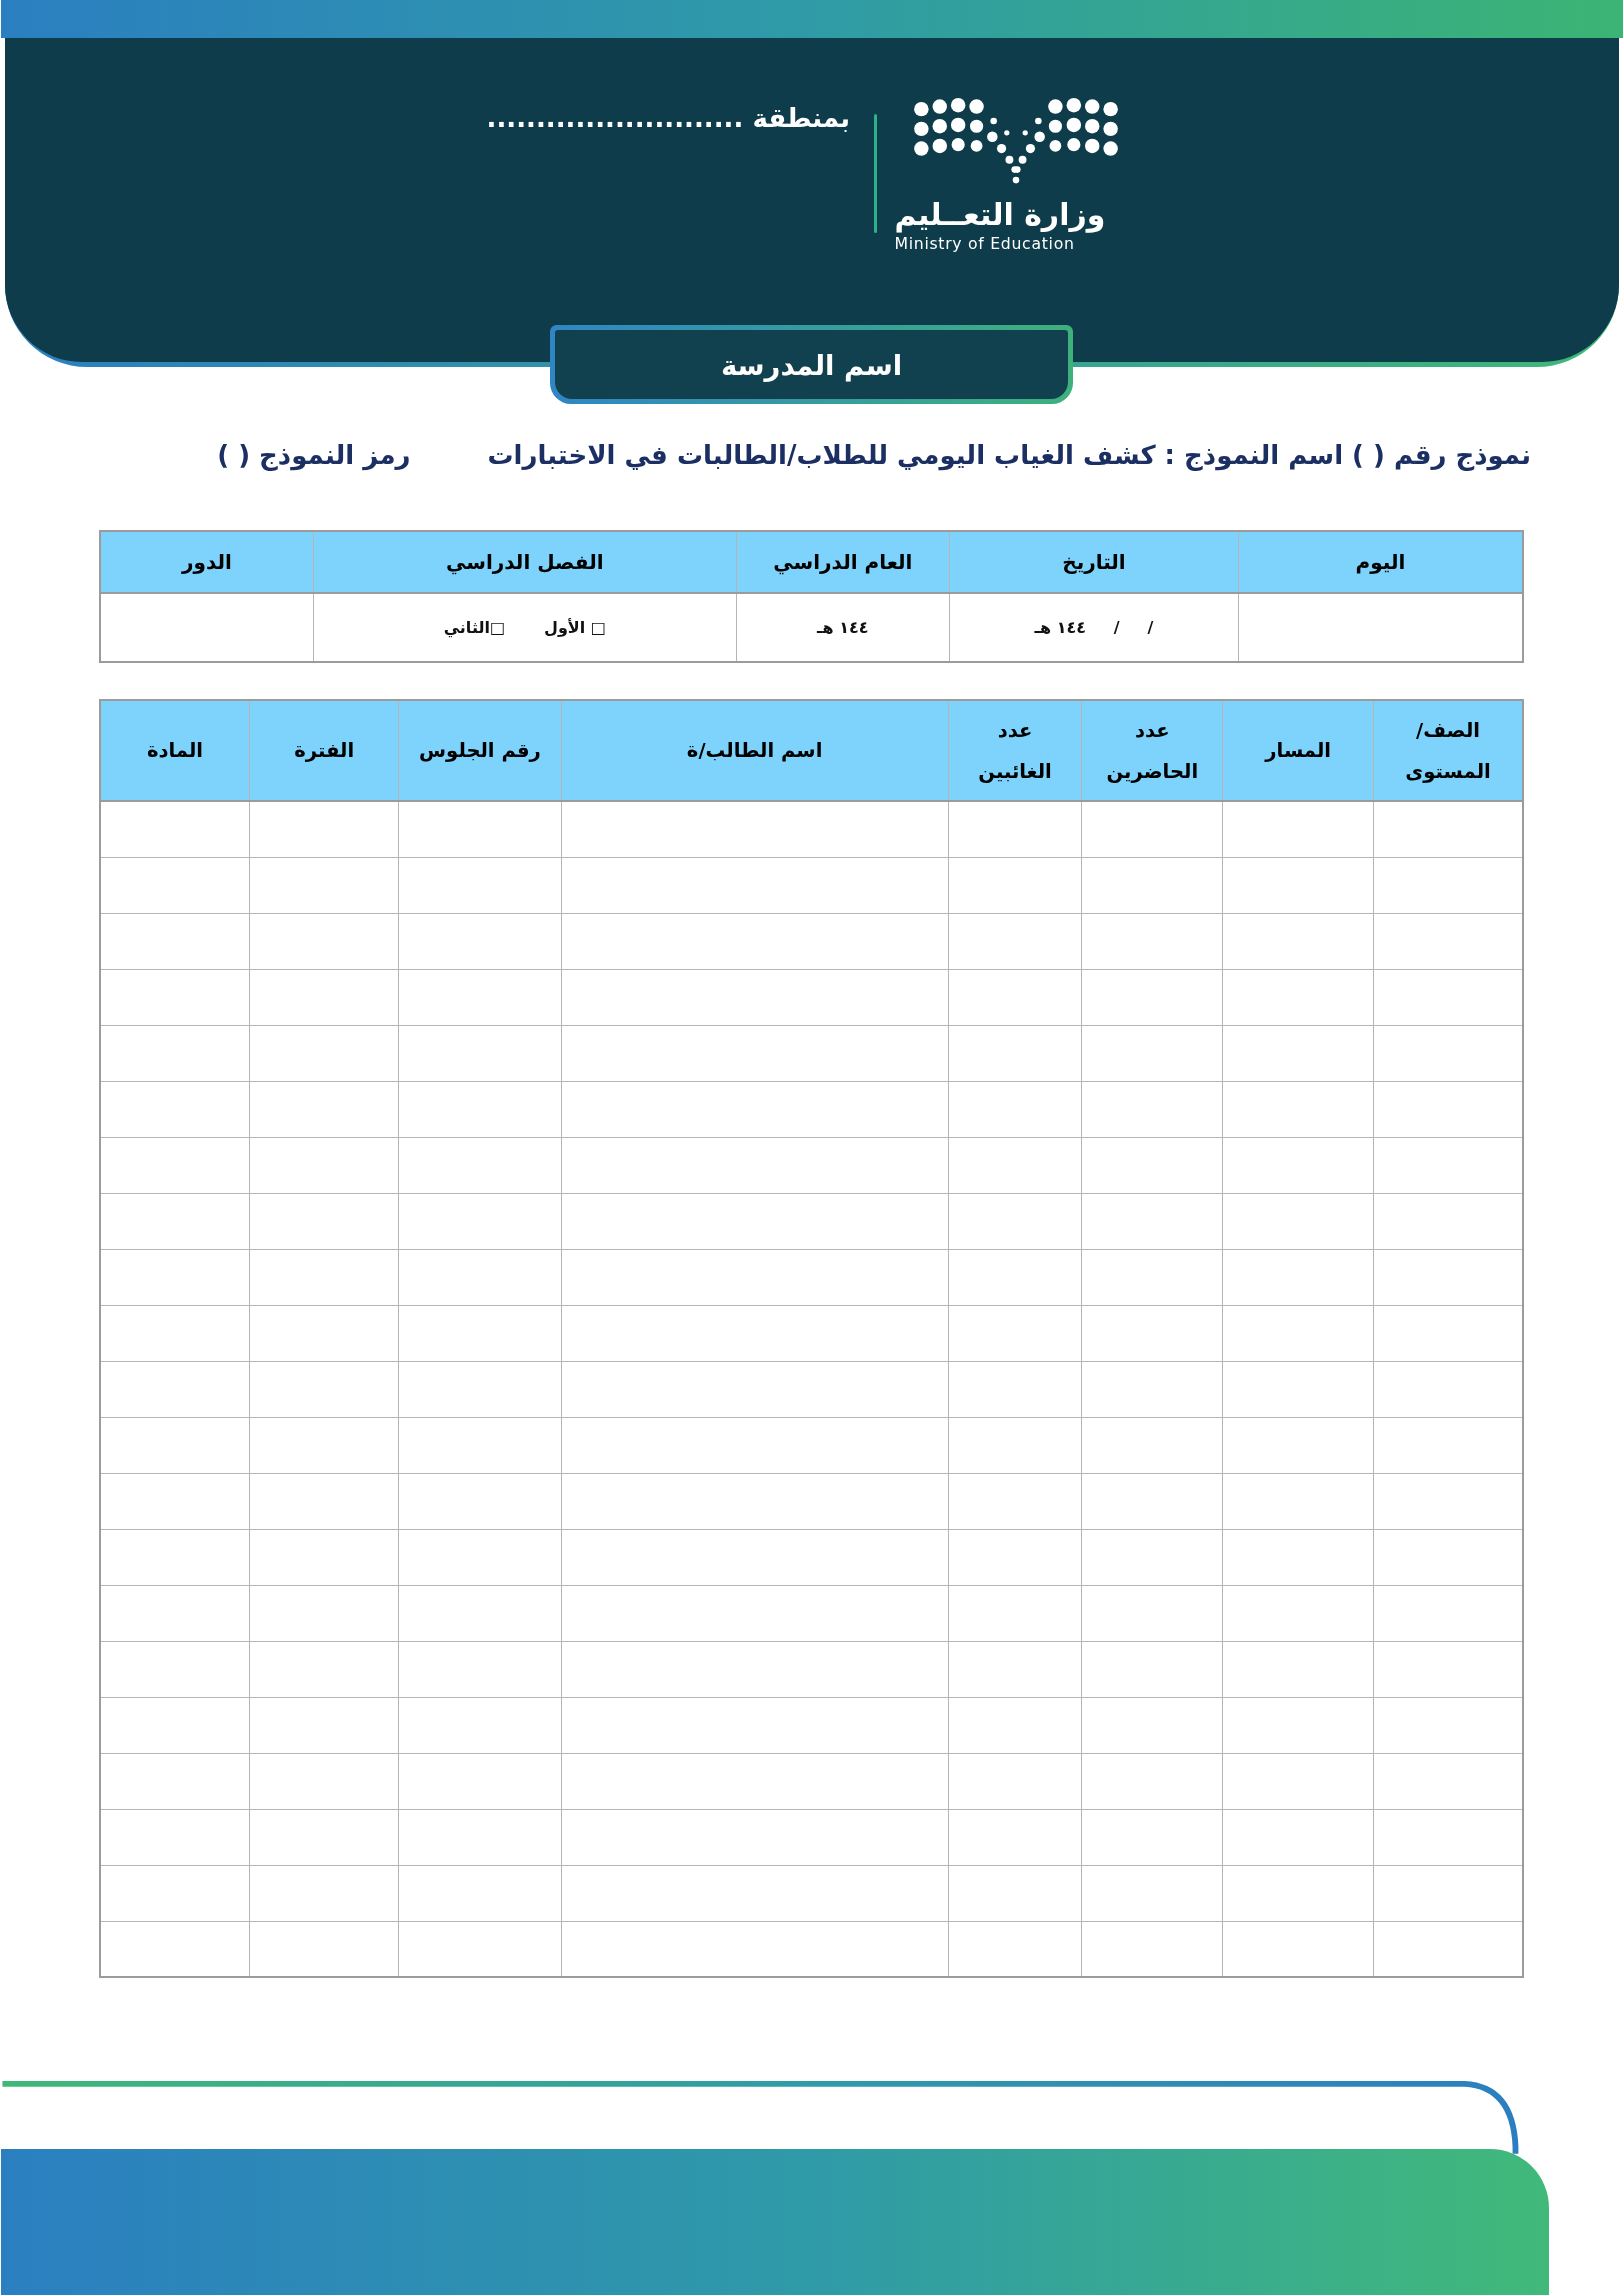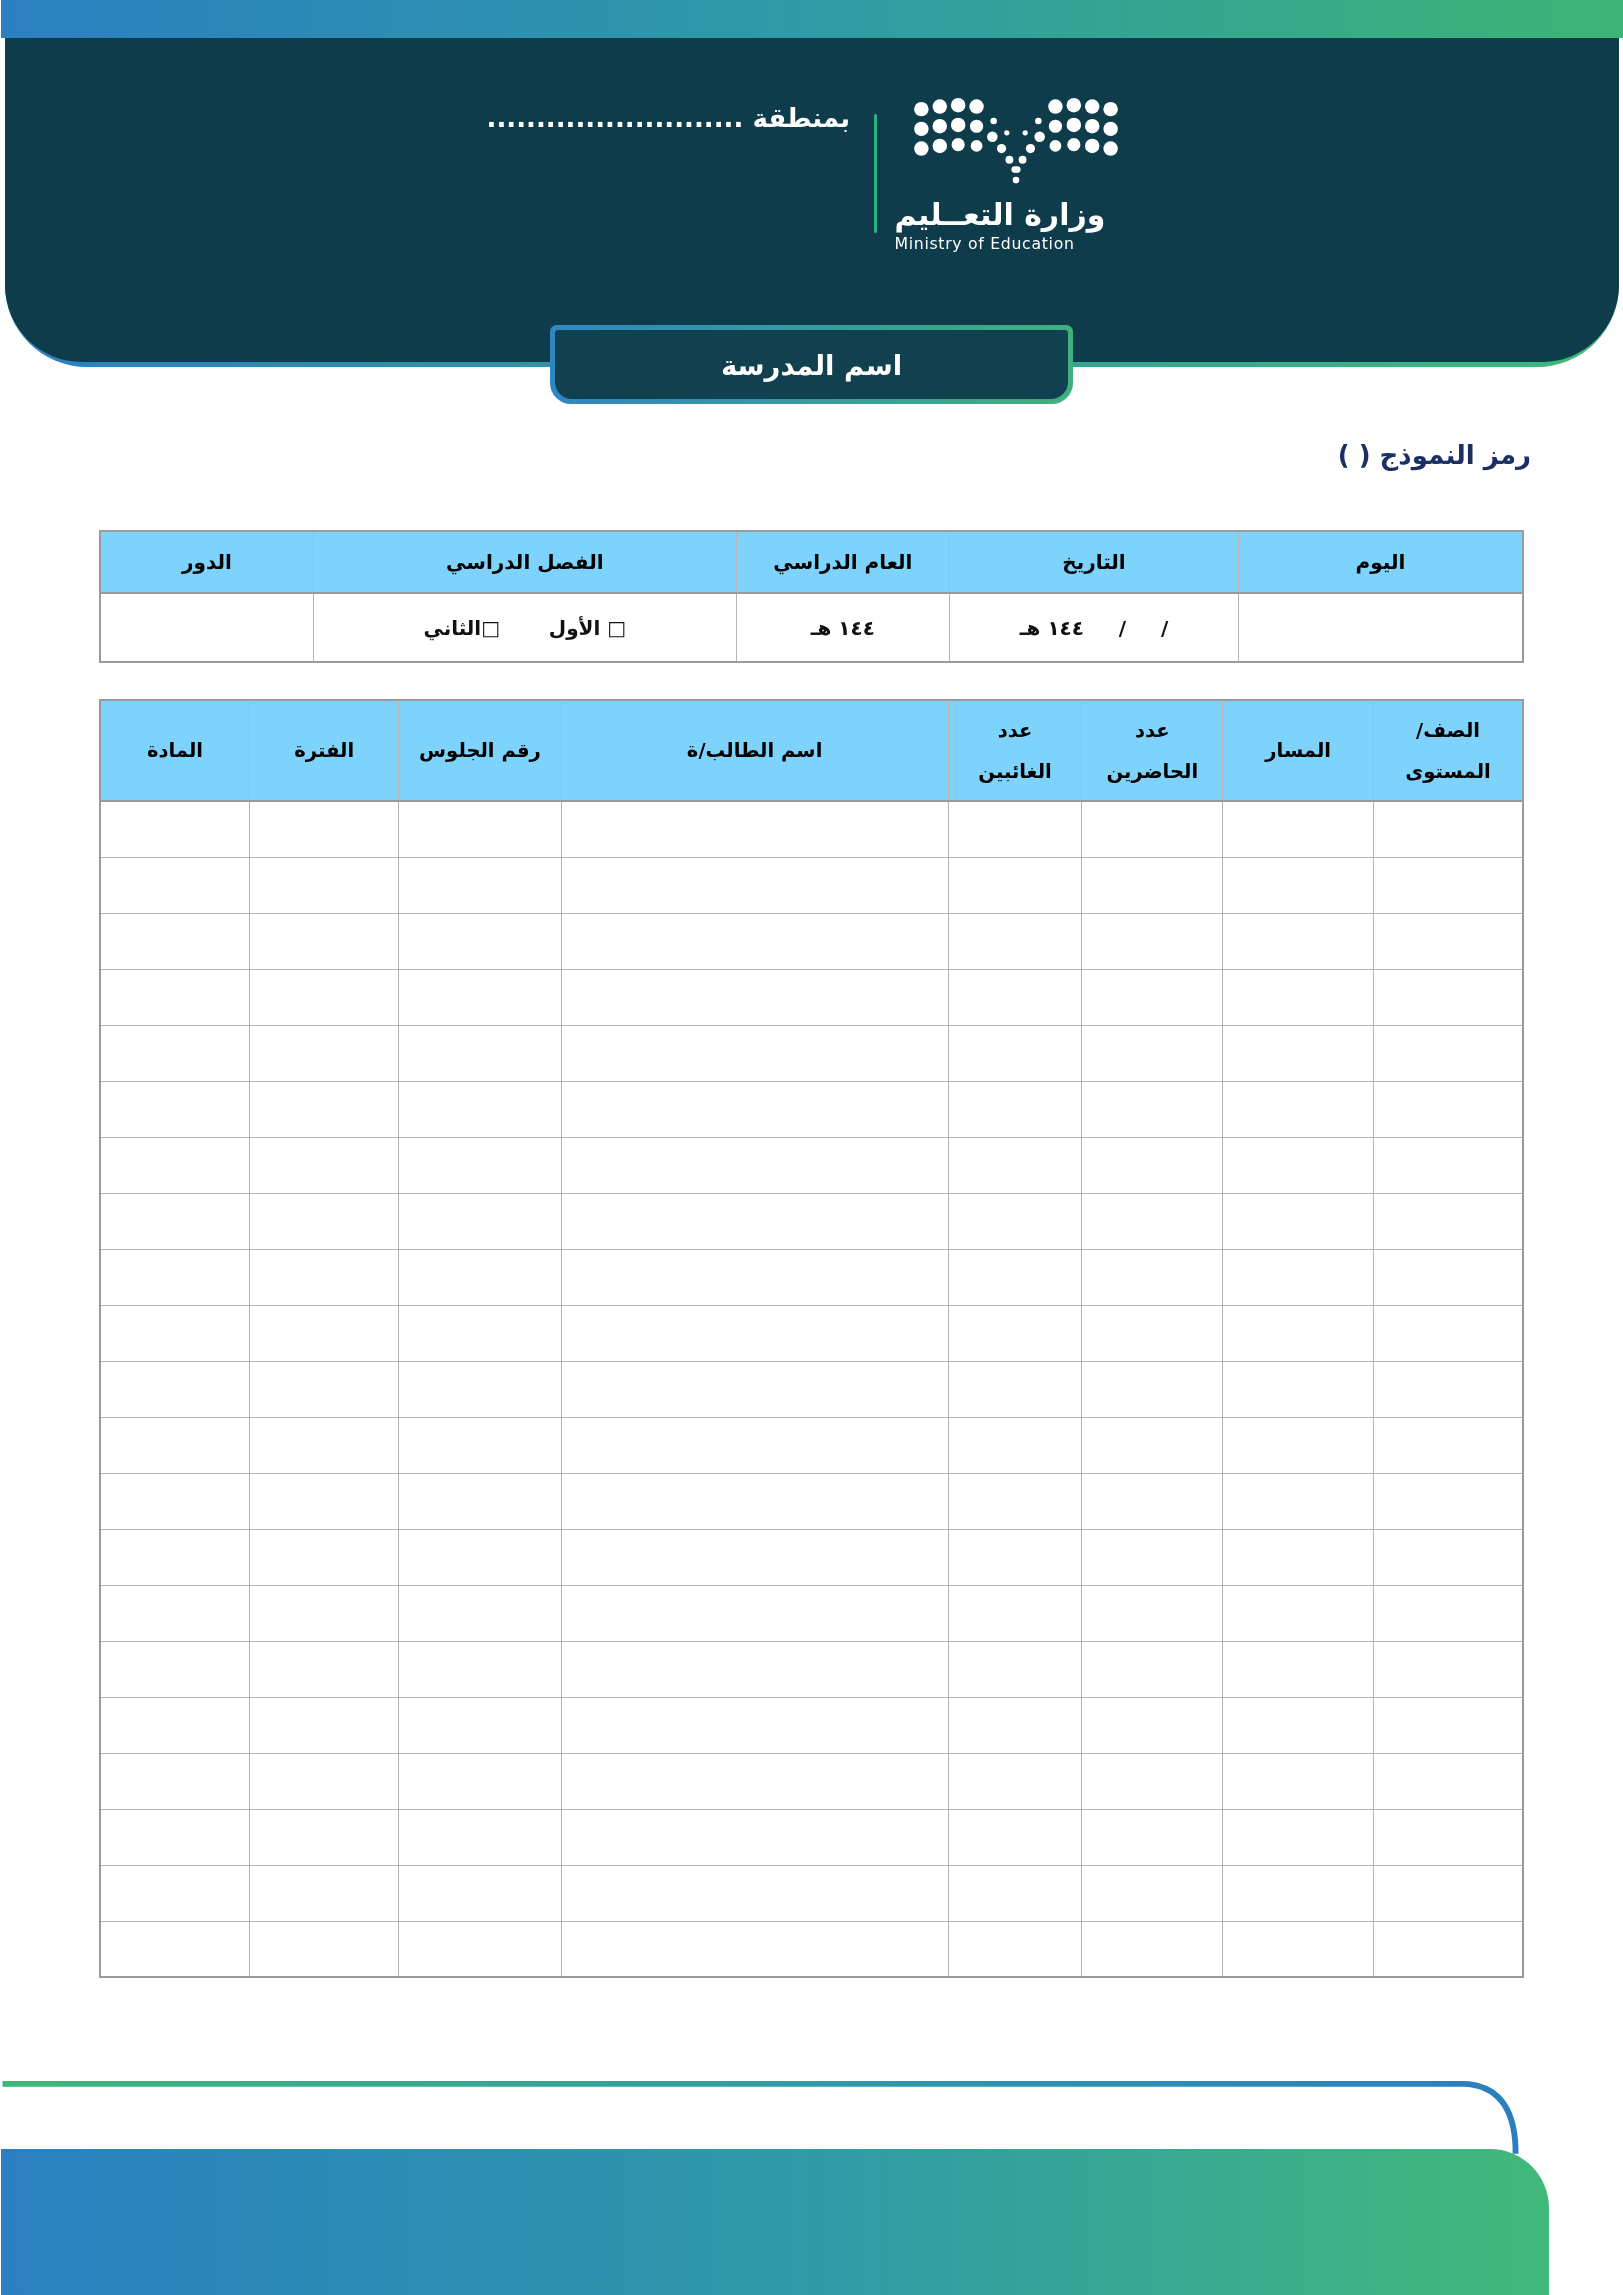--- a/index.html
+++ b/index.html
@@ -64,21 +64,21 @@
     position:absolute; left:99px; top:530px; width:1425px;
     border:2px solid #9b9b9b;
   }
   .main-table {
     position:absolute; left:99px; top:699px; width:1425px;
     border:2px solid #9b9b9b;
   }
   th, td { border:1.3px solid #b5b5b5; text-align:center; vertical-align:middle; }
   thead th { background:#7dd3fc; color:#000; font-weight:bold; border-bottom:2px solid #9b9b9b; }
   .info-table thead th { height:62px; font-size:20px; }
-  .info-table tbody td { height:69px; font-size:20px; font-weight:600; color:#111; }
+  .info-table tbody td { height:69px; font-size:16px; font-weight:600; color:#111; }
   .main-table thead th { height:101px; font-size:19.6px; line-height:41px; }
   .main-table tbody td { height:56px; }
 </style>
 </head>
 <body>
 
 <div class="top-bar"></div>
 
 <div class="panel-wrap">
   <div class="panel">
@@ -146,20 +146,21 @@
   </div>
 </div>
 
 <div class="school-box">
   <div class="school-box-inner">
     <span>اسم المدرسة</span>
   </div>
 </div>
 
 <div class="form-title-line">
+  <span>نموذج رقم (  ) اسم النموذج : كشف الغياب اليومي للطلاب/الطالبات في الاختبارات</span>
   <span>رمز النموذج (  )</span>
 </div>
 
 <table class="info-table">
     <colgroup>
       <col style="width: 20%;">
       <col style="width: 20.3%;">
       <col style="width: 15%;">
       <col style="width: 29.7%;">
       <col style="width: 15%;">

